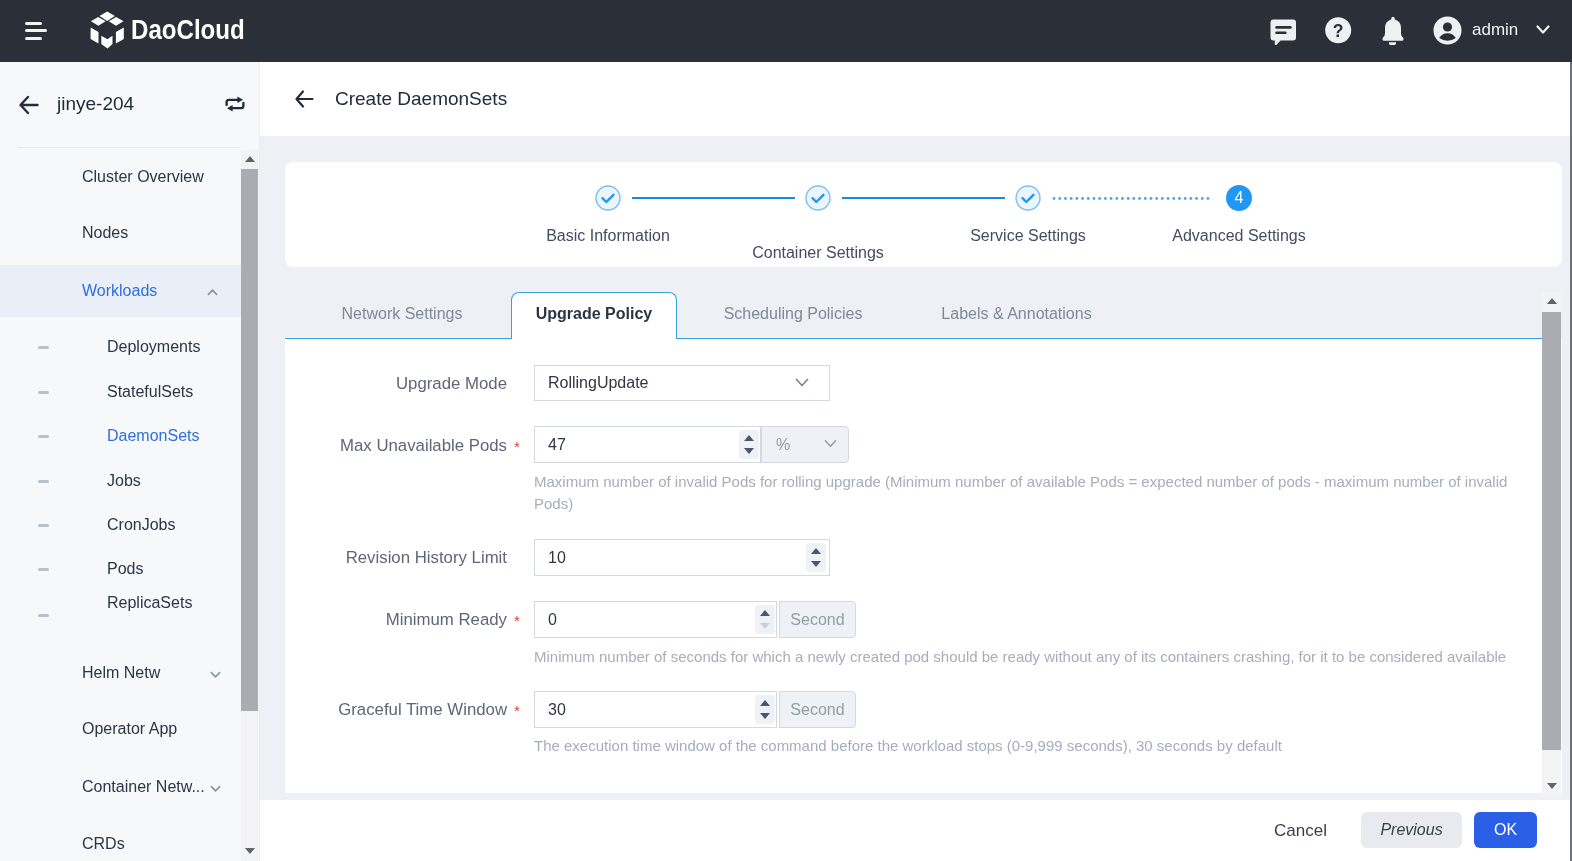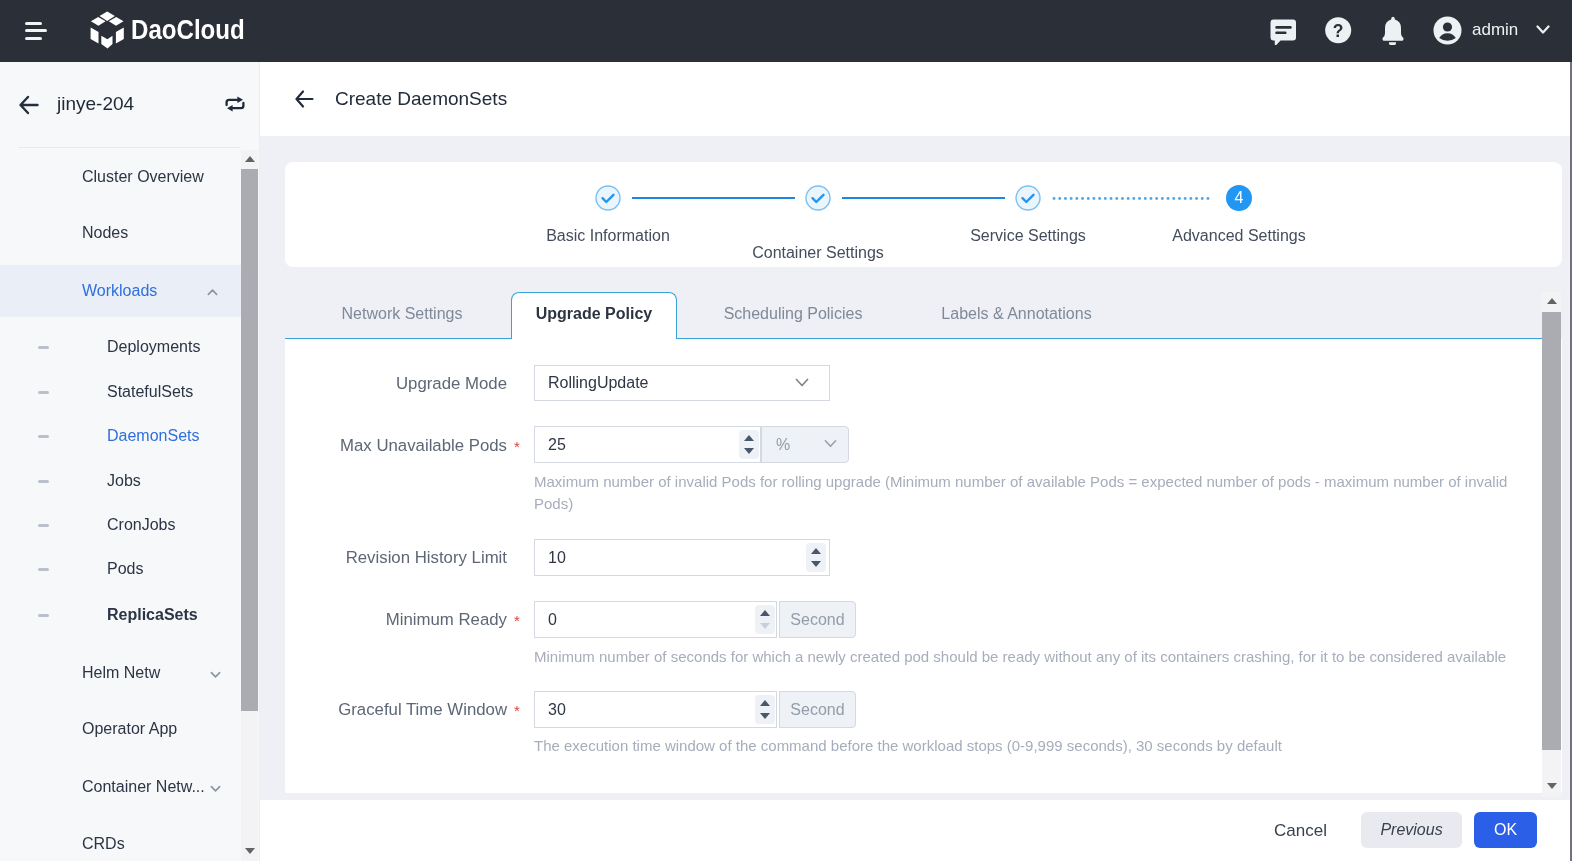--- a/index.html
+++ b/index.html
@@ -124,21 +124,21 @@
       <div class="sb-item sb-sub" style="top:321px;">StatefulSets</div>
     <div class="sb-dash" style="top:373px;"></div>
       <div class="sb-item sb-sub sb-blue" style="top:365px;">DaemonSets</div>
     <div class="sb-dash" style="top:418px;"></div>
       <div class="sb-item sb-sub" style="top:410px;">Jobs</div>
     <div class="sb-dash" style="top:462px;"></div>
       <div class="sb-item sb-sub" style="top:454px;">CronJobs</div>
     <div class="sb-dash" style="top:506px;"></div>
       <div class="sb-item sb-sub" style="top:498px;">Pods</div>
     <div class="sb-dash" style="top:552px;"></div>
-      <div class="sb-item sb-sub" style="top:544px;font-weight:bold;">ReplicaSets</div>
+      <div class="sb-item sb-sub" style="top:532px;">ReplicaSets</div>
     <div class="sb-item" style="top:602px;">Helm Netw</div>
     <svg class="chev" style="left:210px;top:607px;" viewBox="0 0 12 12">
         <path d="M1.5 4 L6 8.5 L10.5 4" fill="none" stroke="#8b96a5" stroke-width="1.8" stroke-linecap="round" stroke-linejoin="round"></path>
       </svg>
     <div class="sb-item" style="top:658px;">Operator App</div>
     <div class="sb-item" style="top:716px;">Container Netw...</div>
     <svg class="chev" style="left:210px;top:721px;" viewBox="0 0 12 12">
         <path d="M1.5 4 L6 8.5 L10.5 4" fill="none" stroke="#8b96a5" stroke-width="1.8" stroke-linecap="round" stroke-linejoin="round"></path>
       </svg>
     <div class="sb-item" style="top:773px;">CRDs</div>
@@ -193,21 +193,21 @@
     <div id="content"></div>
 
     <div class="flabel" style="left:27px;top:312px;width:220px;">Upgrade Mode</div>
     <div class="finput" style="left:274px;top:303px;width:296px;height:36px;line-height:34px;padding-left:13px;">RollingUpdate</div>
     <svg class="abs" style="left:535px;top:316px;" width="14" height="10" viewBox="0 0 14 10">
         <path d="M1.5 1.5 L7 7.5 L12.5 1.5" fill="none" stroke="#7c8694" stroke-width="1.7" stroke-linecap="round" stroke-linejoin="round"></path>
       </svg>
 
     <div class="flabel" style="left:27px;top:374px;width:220px;">Max Unavailable Pods</div>
     <div class="ast abs" style="left:254px;top:376px;">*</div>
-    <div class="finput" style="left:274px;top:364px;width:227px;height:37px;line-height:35px;padding-left:13px;">25</div>
+    <div class="finput" style="left:274px;top:364px;width:227px;height:37px;line-height:35px;padding-left:13px;">47</div>
     <div class="spinbox" style="left:479px;top:368px;height:29px;">
       <div class="tri-u" style="left:5px;top:5px;"></div>
       <div class="tri-d" style="left:5px;top:18px;"></div>
     </div>
     <div class="addon" style="left:501px;top:364px;width:88px;height:37px;line-height:35px;padding-left:14px;">%</div>
     <svg class="abs" style="left:564px;top:377px;" width="13" height="10" viewBox="0 0 14 10">
         <path d="M1.5 1.5 L7 7.5 L12.5 1.5" fill="none" stroke="#98a1ae" stroke-width="1.7" stroke-linecap="round" stroke-linejoin="round"></path>
       </svg>
     <div class="fhelp" style="left:274px;top:409px;">Maximum number of invalid Pods for rolling upgrade (Minimum number of available Pods = expected number of pods - maximum number of invalid<br>Pods)</div>
 

